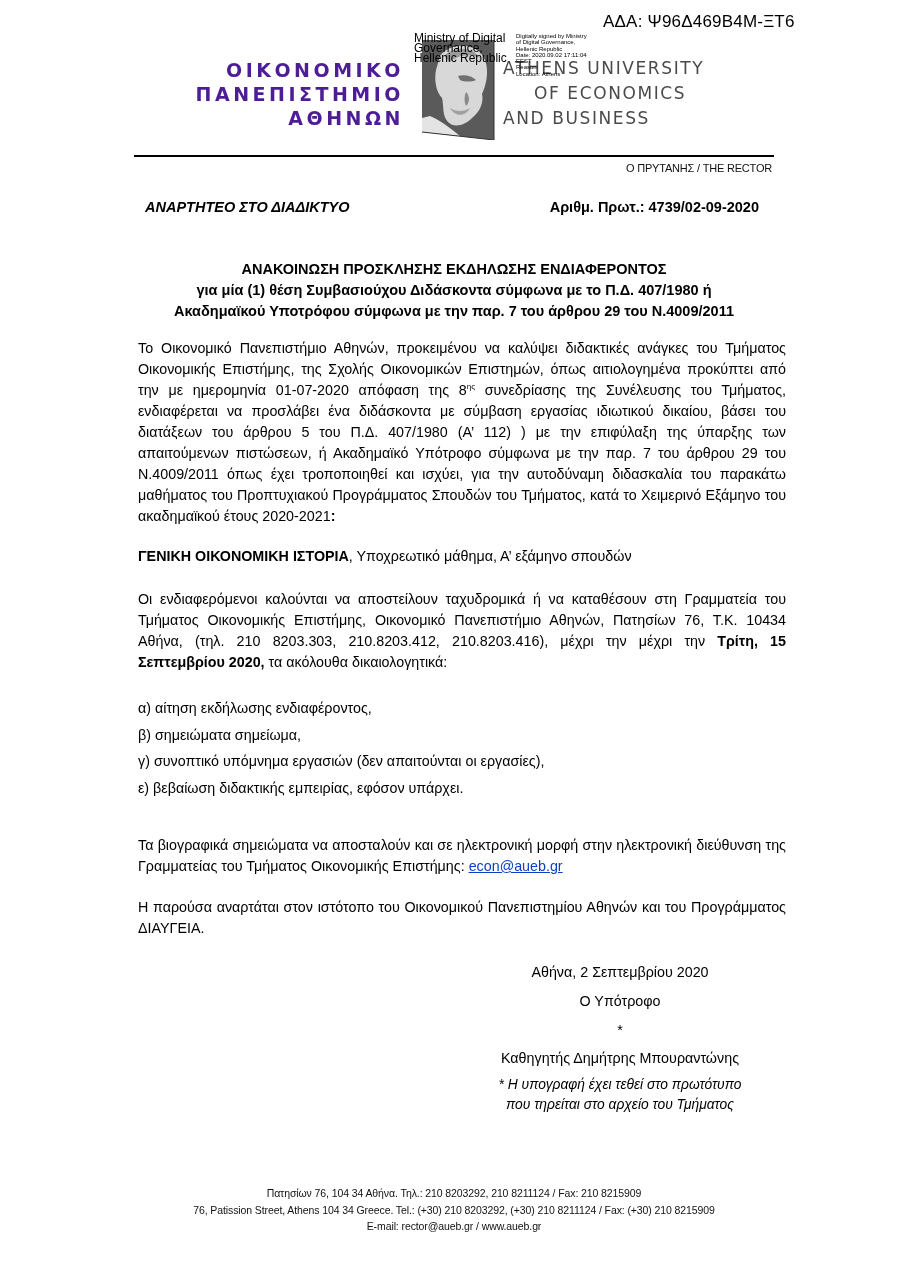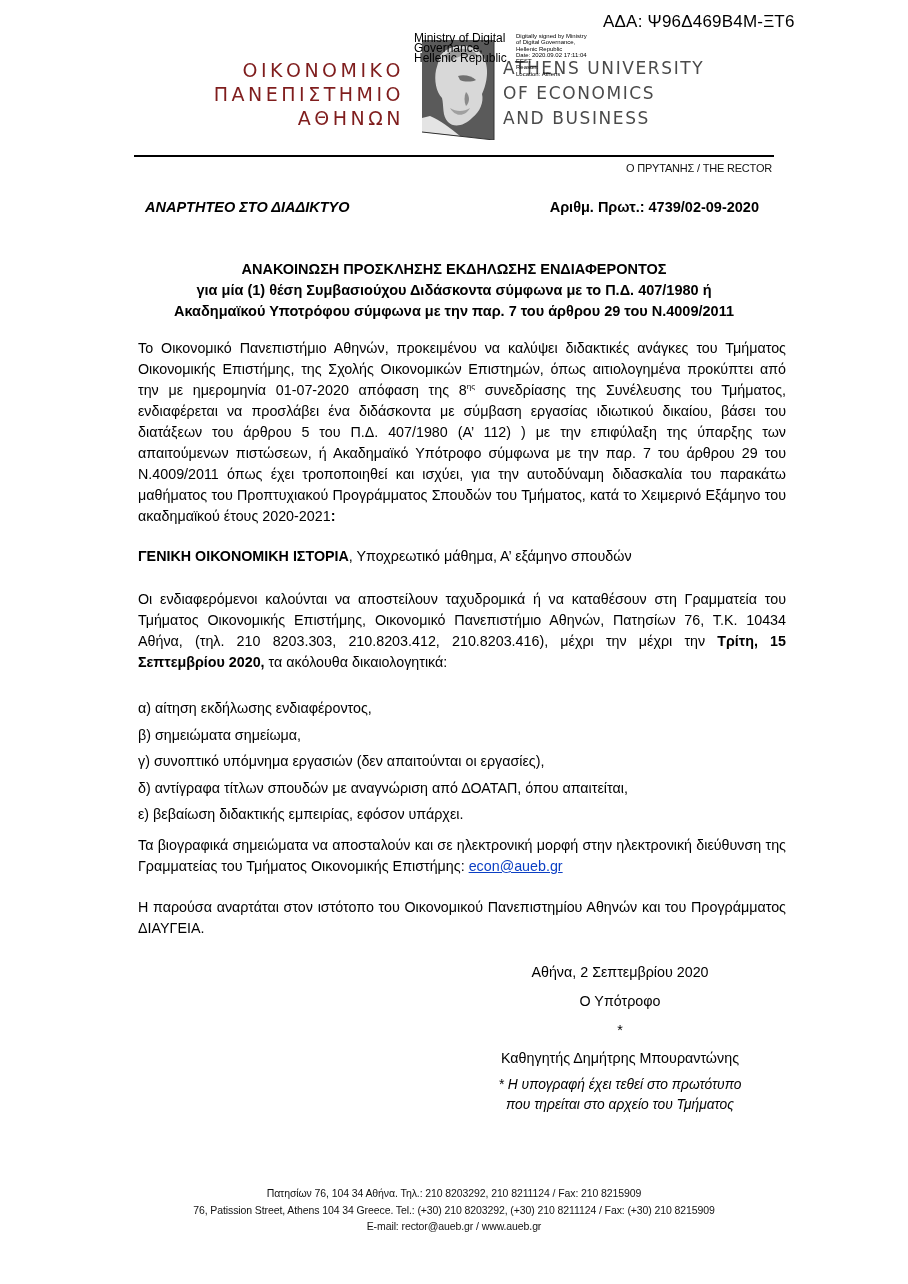--- a/index.html
+++ b/index.html
@@ -4,34 +4,34 @@
 <style>
   html, body { margin: 0; padding: 0; background: #ffffff; }
   body { width: 908px; height: 1284px; position: relative; overflow: hidden;
          font-family: "Liberation Sans", "DejaVu Sans", sans-serif; color: #000; }
   .abs { position: absolute; }
 
   
   .ada { left: 603px; top: 12px; font-size: 17px; letter-spacing: 0.2px; font-family: "Liberation Sans", sans-serif; }
 
   
-  .gr-logo { right: 504px; text-align: right; font-family: "DejaVu Sans", sans-serif; font-weight: normal;
-             font-size: 19px; letter-spacing: 3.5px; line-height: 24px; color: #7f1d1d; }
+  .gr-logo { right: 504px; text-align: right; font-family: "DejaVu Sans", sans-serif; font-weight: bold;
+             font-size: 19px; letter-spacing: 3.5px; line-height: 24px; color: #4c1d95; }
   .gr-1 { top: 58px; }
   .gr-2 { top: 82px; }
   .gr-3 { top: 106px; }
 
   
   .emblem { left: 420px; top: 36px; width: 76px; height: 104px; }
 
   
   .en-logo { left: 503px; font-family: "DejaVu Sans", sans-serif; font-weight: normal; font-size: 17px;
              letter-spacing: 1.6px; color: #4a4a4a; }
   .en-1 { top: 58px; }
-  .en-2 { top: 83px; }
+  .en-2 { top: 83px; margin-left: 31px; }
   .en-3 { top: 108px; }
 
   
   .sig-main { left: 414px; top: 33px; font-size: 12px; line-height: 10px; font-family: Liberation Sans, sans-serif; color: #000; }
   .sig-detail { left: 516px; top: 33px; font-size: 6px; line-height: 6.3px; font-family: "Liberation Sans", sans-serif; color: #000; }
 
   .rule { left: 134px; top: 155px; width: 640px; height: 1.5px; background: #000; }
 
   .rector-label { right: 136px; top: 162px; font-size: 11px; font-family: Liberation Sans, sans-serif; color: #111; letter-spacing: -0.2px; }
 
@@ -118,21 +118,20 @@
 <div class="abs para p1"><span>Το Οικονομικό Πανεπιστήμιο Αθηνών, προκειμένου να καλύψει διδακτικές ανάγκες του Τμήματος Οικονομικής Επιστήμης, της Σχολής Οικονομικών Επιστημών, όπως αιτιολογημένα προκύπτει από την με ημερομηνία 01-07-2020 απόφαση της 8</span><span class="sup">ης</span><span> συνεδρίασης της Συνέλευσης του Τμήματος, ενδιαφέρεται να προσλάβει ένα διδάσκοντα με σύμβαση εργασίας ιδιωτικού δικαίου, βάσει του διατάξεων του άρθρου 5 του Π.Δ. 407/1980 (Α’ 112) ) με την επιφύλαξη της ύπαρξης των απαιτούμενων πιστώσεων, ή Ακαδημαϊκό Υπότροφο σύμφωνα με την παρ. 7 του άρθρου 29 του Ν.4009/2011 όπως έχει τροποποιηθεί και ισχύει, για την αυτοδύναμη διδασκαλία του παρακάτω μαθήματος του Προπτυχιακού Προγράμματος Σπουδών του Τμήματος, κατά το Χειμερινό Εξάμηνο του ακαδημαϊκού έτους 2020-2021</span><b>:</b></div>
 
 <div class="abs para p-course"><b>ΓΕΝΙΚΗ ΟΙΚΟΝΟΜΙΚΗ ΙΣΤΟΡΙΑ</b><span>, Υποχρεωτικό μάθημα, Α’ εξάμηνο σπουδών</span></div>
 
 <div class="abs para p2"><span>Οι ενδιαφερόμενοι καλούνται να αποστείλουν ταχυδρομικά ή να καταθέσουν στη Γραμματεία του Τμήματος Οικονομικής Επιστήμης, Οικονομικό Πανεπιστήμιο Αθηνών, Πατησίων 76, Τ.Κ. 10434 Αθήνα, (τηλ. 210 8203.303, 210.8203.412, 210.8203.416), μέχρι την μέχρι την </span><b>Τρίτη, 15 Σεπτεμβρίου 2020,</b><span> τα ακόλουθα δικαιολογητικά:</span></div>
 
 <div class="abs list">
   <div>α) αίτηση εκδήλωσης ενδιαφέροντος,</div>
   <div>β) σημειώματα σημείωμα,</div>
   <div>γ) συνοπτικό υπόμνημα εργασιών (δεν απαιτούνται οι εργασίες),</div>
-  <div>δ) αντίγραφα τίτλων σπουδών με αναγνώριση από ΔΟΑΤΑΠ, όπου απαιτείται,</div>
   <div>ε) βεβαίωση διδακτικής εμπειρίας, εφόσον υπάρχει.</div>
 </div>
 
 <div class="abs para p3"><span>Τα βιογραφικά σημειώματα να αποσταλούν και σε ηλεκτρονική μορφή στην ηλεκτρονική διεύθυνση της Γραμματείας του Τμήματος Οικονομικής Επιστήμης: </span><a class="link">econ@aueb.gr</a></div>
 
 <div class="abs para p4">Η παρούσα αναρτάται στον ιστότοπο του Οικονομικού Πανεπιστημίου Αθηνών και του Προγράμματος ΔΙΑΥΓΕΙΑ.</div>
 
 <div class="abs sign-block s-date">Αθήνα, 2 Σεπτεμβρίου 2020</div>
 <div class="abs sign-block s-title">Ο Υπότροφο</div>
 <div class="abs sign-block s-star">*</div>

